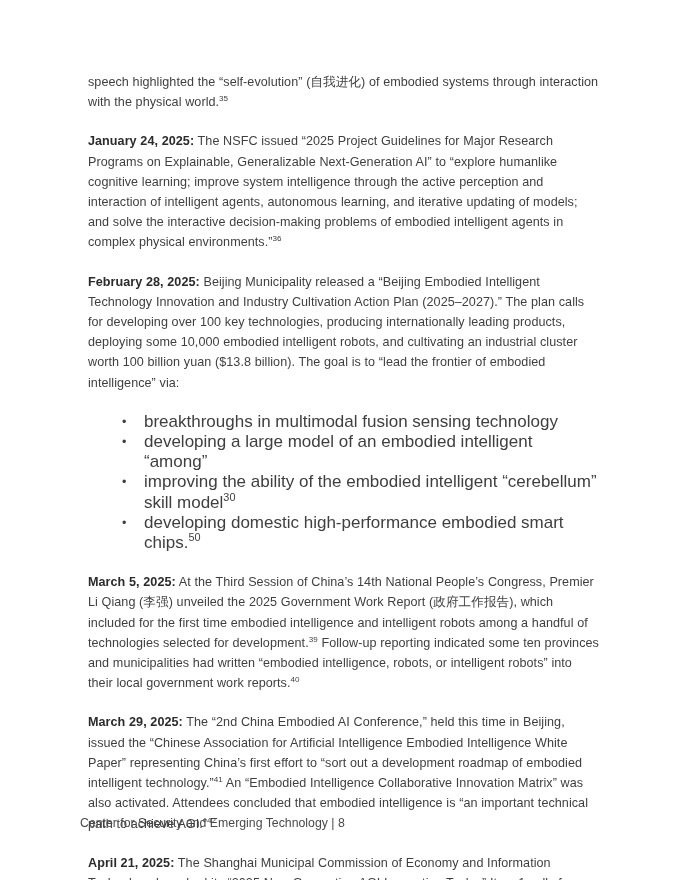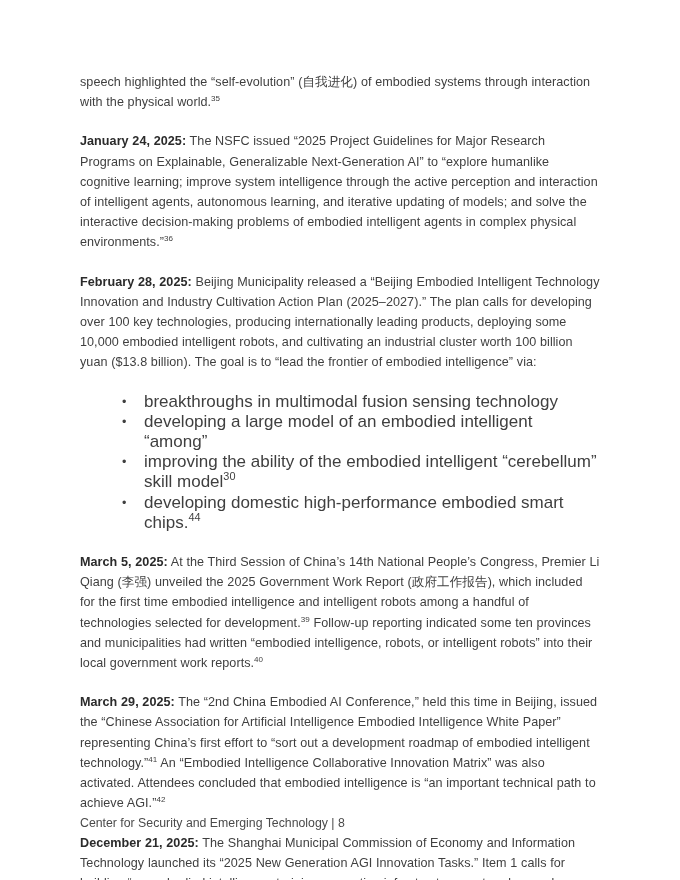--- a/index.html
+++ b/index.html
@@ -19,21 +19,21 @@
     width: 680px;
     height: 880px;
     box-sizing: border-box;
     padding: 72px 80px 0 80px;
     background: #ffffff;
   }
   .content {
     width: 520px;
   }
   p.para {
-    margin: 0 0 19px 0;
+    margin: 0 0 19px 8px;
     font-size: 12.6px;
     line-height: 20.2px;
     color: #3f3f3f;
     text-align: left;
     letter-spacing: 0.004em;
     word-spacing: 0.01em;
   }
   p.para:last-of-type {
     margin-bottom: 0;
   }
@@ -92,25 +92,25 @@
     <p class="para"><span>speech highlighted the “self-evolution” (</span><span class="cjk">自我进化</span><span>) of embodied systems through interaction with the physical world.</span><sup>35</sup></p>
 
     <p class="para"><span class="date-label">January 24, 2025:</span><span> The NSFC issued “2025 Project Guidelines for Major Research Programs on Explainable, Generalizable Next-Generation AI” to “explore humanlike cognitive learning; improve system intelligence through the active perception and interaction of intelligent agents, autonomous learning, and iterative updating of models; and solve the interactive decision-making problems of embodied intelligent agents in complex physical environments.”</span><sup>36</sup></p>
 
     <p class="para"><span class="date-label">February 28, 2025:</span><span> Beijing Municipality released a “Beijing Embodied Intelligent Technology Innovation and Industry Cultivation Action Plan (2025–2027).” The plan calls for developing over 100 key technologies, producing internationally leading products, deploying some 10,000 embodied intelligent robots, and cultivating an industrial cluster worth 100 billion yuan ($13.8 billion). The goal is to “lead the frontier of embodied intelligence” via:</span></p>
 
     <ul class="bullets">
       <li><span>breakthroughs in multimodal fusion sensing technology</span><sup></sup></li>
       <li><span>developing a large model of an embodied intelligent “among”</span><sup></sup></li>
       <li><span>improving the ability of the embodied intelligent “cerebellum” skill model</span><sup>30</sup></li>
-      <li><span>developing domestic high-performance embodied smart chips.</span><sup>44</sup></li>
+      <li><span>developing domestic high-performance embodied smart chips.</span><sup>50</sup></li>
     </ul>
 
     <p class="para"><span class="date-label">March 5, 2025:</span><span> At the Third Session of China’s 14th National People’s Congress, Premier Li Qiang (</span><span class="cjk">李强</span><span>) unveiled the 2025 Government Work Report (</span><span class="cjk">政府工作报告</span><span>), which included for the first time embodied intelligence and intelligent robots among a handful of technologies selected for development.</span><sup>39</sup><span> Follow-up reporting indicated some ten provinces and municipalities had written “embodied intelligence, robots, or intelligent robots” into their local government work reports.</span><sup>40</sup></p>
 
     <p class="para"><span class="date-label">March 29, 2025:</span><span> The “2nd China Embodied AI Conference,” held this time in Beijing, issued the “Chinese Association for Artificial Intelligence Embodied Intelligence White Paper” representing China’s first effort to “sort out a development roadmap of embodied intelligent technology.”</span><sup>41</sup><span> An “Embodied Intelligence Collaborative Innovation Matrix” was also activated. Attendees concluded that embodied intelligence is “an important technical path to achieve AGI.”</span><sup>42</sup></p>
 
-    <p class="para"><span class="date-label">December 21, 2025:</span><span> The Shanghai Municipal Commission of Economy and Information Technology launched its “2025 New Generation AGI Innovation Tasks.” Item 1 calls for building “an embodied intelligence training computing infrastructure centered around autonomous operations in real-world scenarios, heterogeneous humanoid robots,</span></p>
+    <p class="para"><span class="date-label">April 21, 2025:</span><span> The Shanghai Municipal Commission of Economy and Information Technology launched its “2025 New Generation AGI Innovation Tasks.” Item 1 calls for building “an embodied intelligence training computing infrastructure centered around autonomous operations in real-world scenarios, heterogeneous humanoid robots,</span></p>
 
   </div>
 
   <div class="footer">Center for Security and Emerging Technology | 8</div>
 </div>
 
 </body></html>

